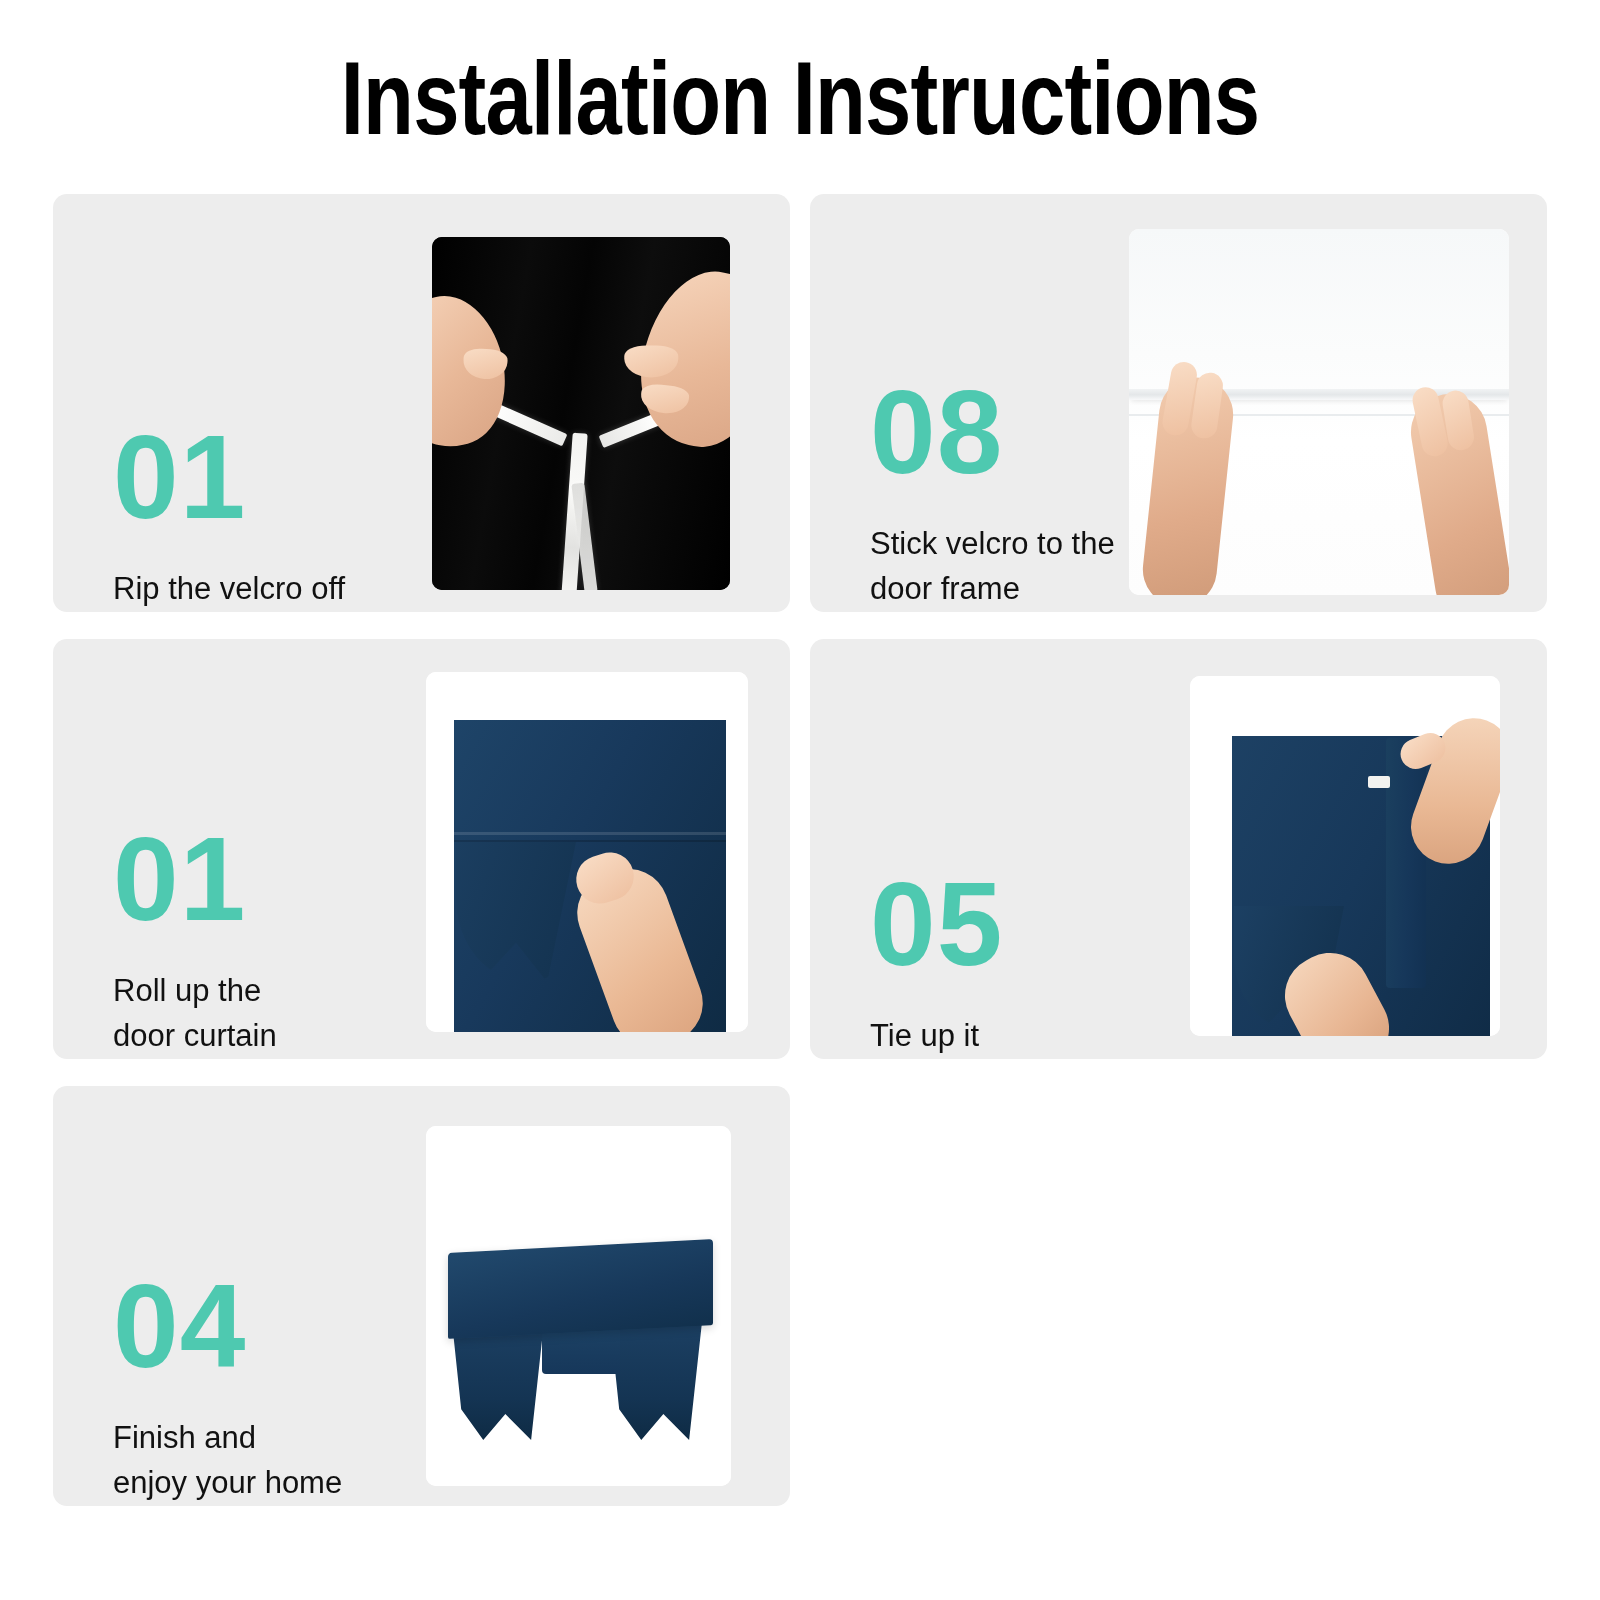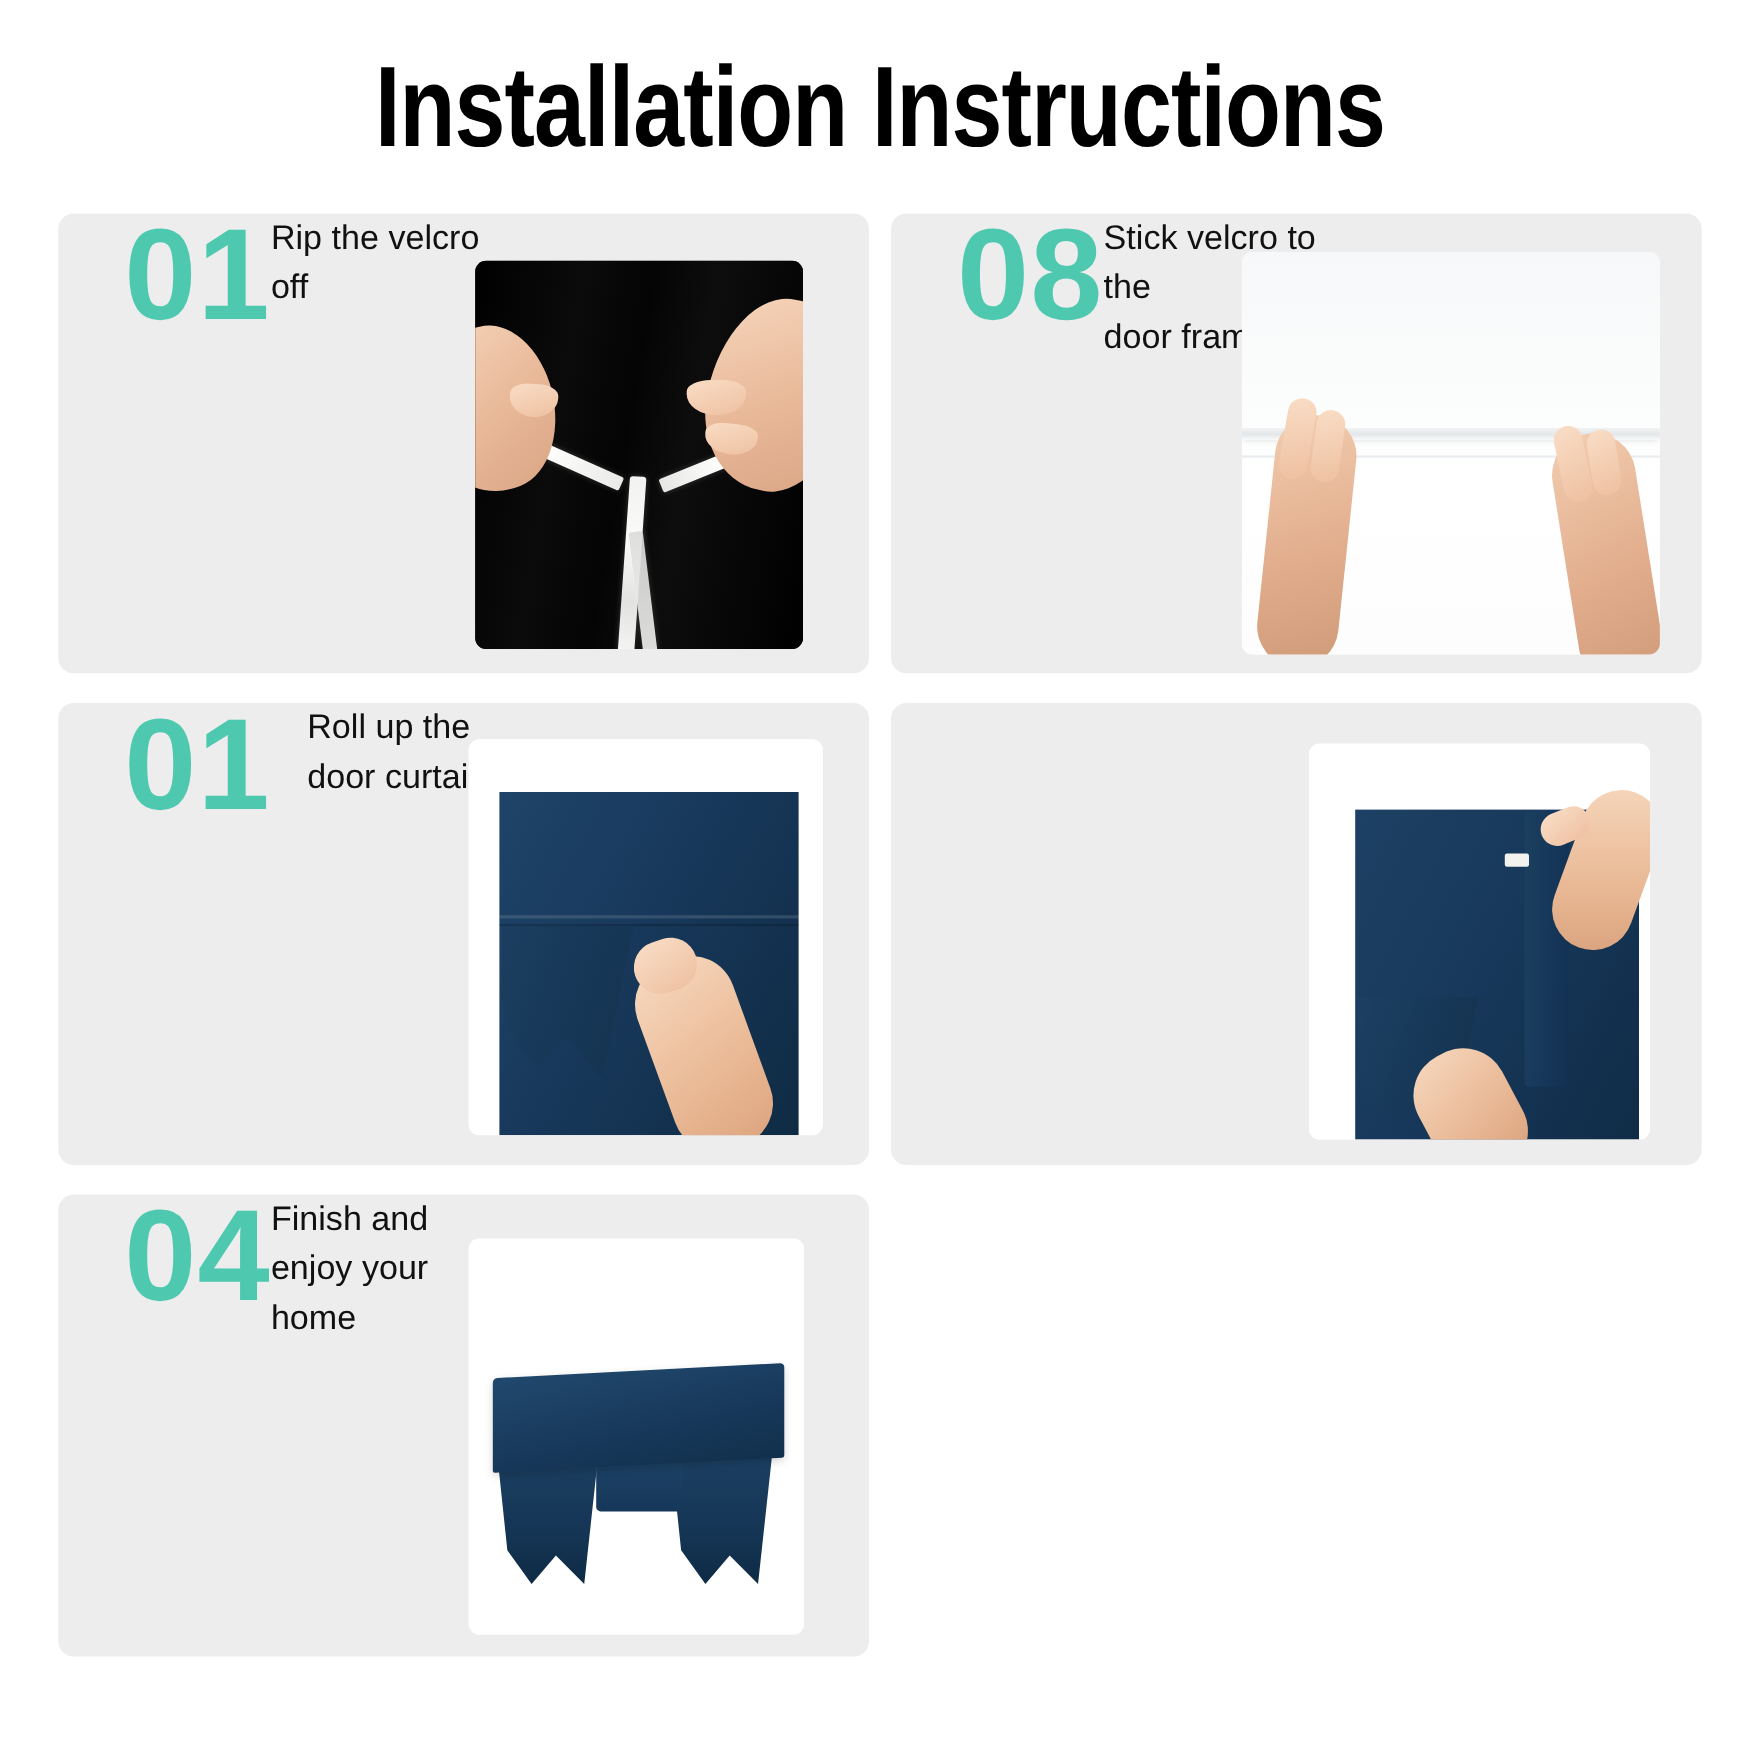--- a/index.html
+++ b/index.html
@@ -59,22 +59,22 @@
   }
 
   
   .card-text {
     position: absolute;
     left: 60px;
     top: 0;
     height: 100%;
     width: 330px;
     display: flex;
-    flex-direction: row;
-    justify-content: space-between;
+    flex-direction: column;
+    justify-content: flex-end;
   }
   .card-number {
     font-size: 118px;
     font-weight: 700;
     color: #4ec9b0;
     line-height: 0.95;
     letter-spacing: 1px;
     margin-bottom: 34px;
   }
   .card-label {
@@ -291,20 +291,24 @@
         <div class="p4-navy"></div>
         <div class="hem"></div>
         <div class="hem hem2"></div>
         <div class="fold" style="left:30px; top:170px; width:120px; height:140px; background:linear-gradient(110deg,#1b3e60,#13324f);clip-path:polygon(0 0,100% 0,76% 100%,50% 72%,22% 98%,0 62%);"></div>
         <div class="arm" style="left:168px; top:196px; width:92px; height:180px; transform:rotate(-20deg); background:linear-gradient(160deg,#f7d9c0,#eab995 60%,#dca47f);"></div>
         <div class="fingr" style="position:absolute; left:150px; top:182px; width:58px; height:48px; border-radius:24px; transform:rotate(-18deg);"></div>
       </div>
     </div>
 
     <div class="card">
+      <div class="card-text">
+        <div class="card-number">05</div>
+        <div class="card-label">Tie up it</div>
+      </div>
       <div class="photo photo-5">
         <div class="ph3-white"></div>
         <div class="p5-navy"></div>
         <div class="tie-band"></div>
         <div class="tag"></div>
         <div class="fold" style="left:44px; top:230px; width:110px; height:126px; background:linear-gradient(110deg,#1c4063,#12304c);clip-path:polygon(0 0,100% 0,78% 100%,52% 74%,24% 100%,0 66%);"></div>
         <div class="arm" style="right:2px; top:40px; width:74px; height:150px; transform:rotate(20deg); background:linear-gradient(160deg,#f6d7bd,#e9b894 60%,#d8a17c);"></div>
         <div class="fingr" style="position:absolute; right:54px; top:60px; width:46px; height:30px; border-radius:16px; transform:rotate(-22deg);"></div>
         <div class="arm" style="left:104px; top:276px; width:86px; height:120px; transform:rotate(-28deg); background:linear-gradient(160deg,#f6d7bd,#e8b693 60%,#d79f7a);"></div>
       </div>

